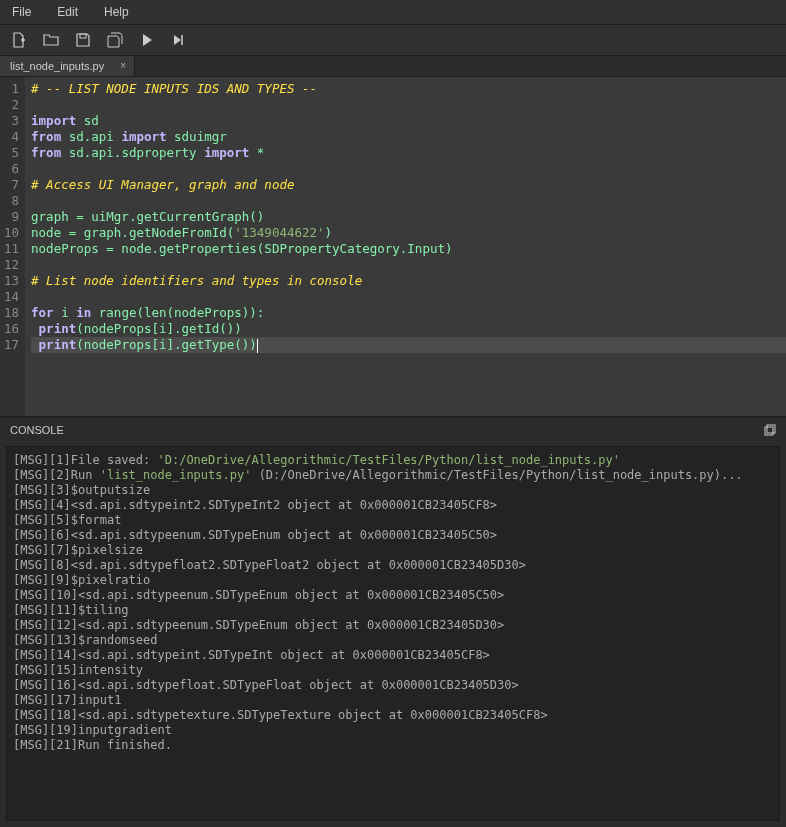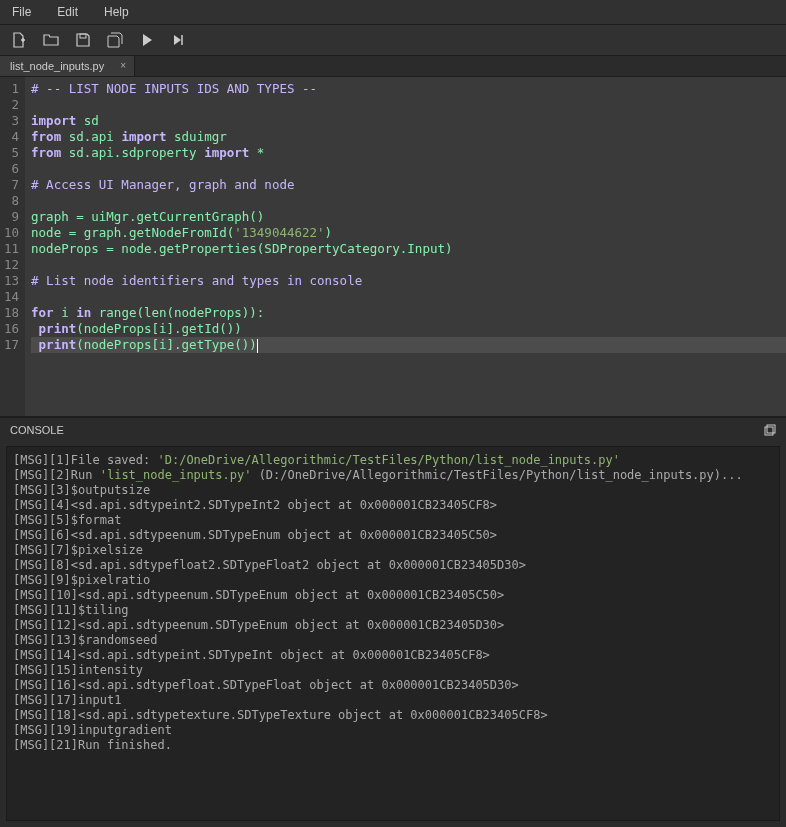--- a/index.html
+++ b/index.html
@@ -97,21 +97,21 @@
   }
   .code-line {
     height: 16px;
     white-space: pre;
     color: #ccc;
   }
   .code-line.current {
     background: #4c4c4c;
   }
   .kw { color: #c4b5fd; font-weight: bold; }
-  .cm { color: #c4b5fd; }
+  .cm { color: #fde047; font-style: italic; }
   .str { color: #8fb573; }
   .ident { color: #86efac; }
   .cursor {
     display: inline-block;
     width: 1px;
     height: 14px;
     background: #fff;
     vertical-align: middle;
   }
   

